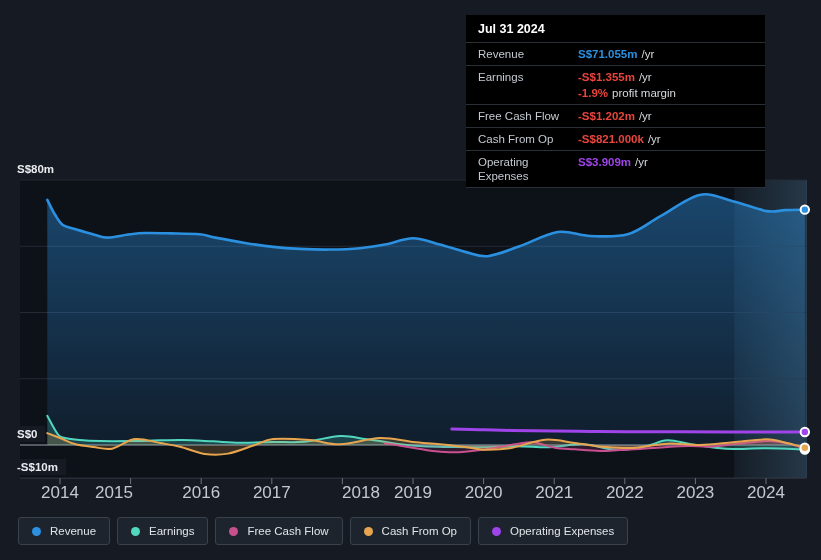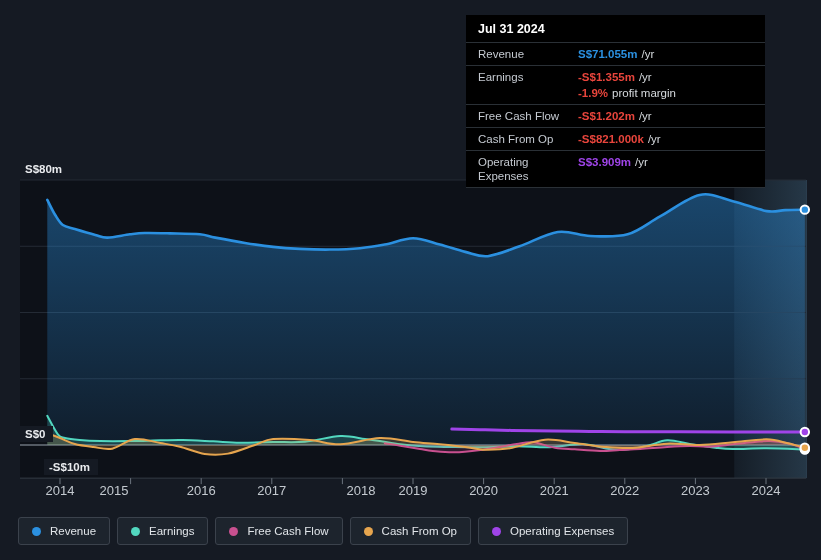--- a/index.html
+++ b/index.html
@@ -11,23 +11,23 @@
            box-sizing:border-box;z-index:5;}
   .tt-title{font-size:12.5px;font-weight:700;color:#fff;padding:7px 12px 6px;}
   .tt-row{border-top:1px solid #2a3036;padding:3px 12px;font-size:11.5px;}
   .tt-row:last-child{border-bottom:1px solid #2a3036;}
   .tt-line{display:flex;align-items:baseline;line-height:14px;padding:1px 0;}
   .tt-label{flex:0 0 100px;color:#c5cad1;}
   .tt-val b{font-weight:700;}
   .tt-suffix{color:#d6dade;margin-left:4px;}
 
   
-  .ylab{position:absolute;left:20px;font-size:11.5px;font-weight:700;color:#e9ebee;
+  .ylab{position:absolute;left:12px;font-size:11.5px;font-weight:700;color:#e9ebee;
         background:#151a23;padding:2px 8px 2px 5px;z-index:3;}
-  .xlab{position:absolute;top:483px;font-size:13px;color:#c3c9cf;transform:translateX(-50%);}
+  .xlab{position:absolute;top:483px;font-size:17px;color:#c3c9cf;transform:translateX(-50%);}
 
   
   .legend{position:absolute;left:18px;top:517px;display:flex;gap:7px;}
   .legend-item{display:flex;align-items:center;gap:9px;height:26px;padding:0 13px;
                background:#1d242d;border:1px solid #3b424c;border-radius:3px;
                font-size:11.5px;color:#e1e5e9;cursor:pointer;}
   .dot{width:9px;height:9px;border-radius:50%;display:inline-block;}
 
   svg{position:absolute;left:0;top:0;}
 </style>
@@ -78,21 +78,21 @@
       <circle cx="804.8299999999967" cy="209.63031249999997" r="4.2" fill="#2b90e0" stroke="#fff" stroke-width="2"></circle>
       <circle cx="804.8299999999967" cy="449.4884375" r="4.2" fill="#52d7bf" stroke="#fff" stroke-width="2"></circle>
       <circle cx="804.8299999999967" cy="448.981625" r="4.2" fill="#c8508f" stroke="#fff" stroke-width="2"></circle>
       <circle cx="804.8299999999967" cy="447.7195625" r="4.2" fill="#e6a54e" stroke="#fff" stroke-width="2"></circle>
       <circle cx="804.8299999999967" cy="432.0514375" r="4.2" fill="#9f44e8" stroke="#fff" stroke-width="2"></circle>
     </svg>
 
   <div id="ylabels">
       <div class="ylab" style="top: 161px;">S$80m</div>
       <div class="ylab" style="top: 426px;">S$0</div>
-      <div class="ylab" style="top: 459.125px; margin-left: 24px;">-S$10m</div>
+      <div class="ylab" style="top: 459.125px;">-S$10m</div>
     </div>
   <div id="xlabels">
       <span class="xlab" style="left: 60px;">2014</span>
       <span class="xlab" style="left: 114px;">2015</span>
       <span class="xlab" style="left: 201.2px;">2016</span>
       <span class="xlab" style="left: 271.8px;">2017</span>
       <span class="xlab" style="left: 361px;">2018</span>
       <span class="xlab" style="left: 413px;">2019</span>
       <span class="xlab" style="left: 483.6px;">2020</span>
       <span class="xlab" style="left: 554.2px;">2021</span>

